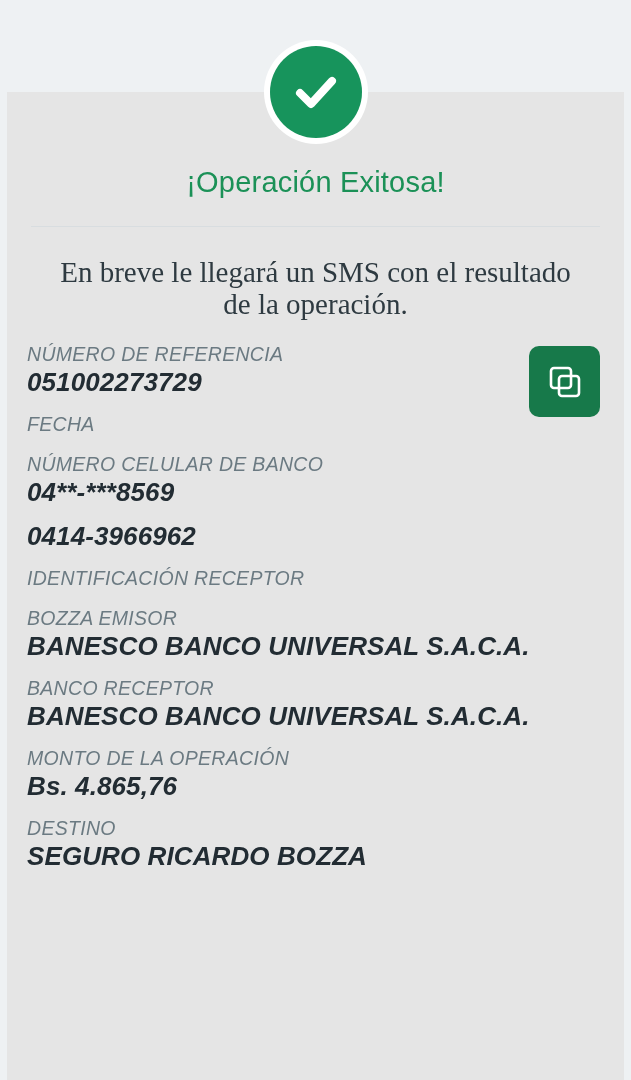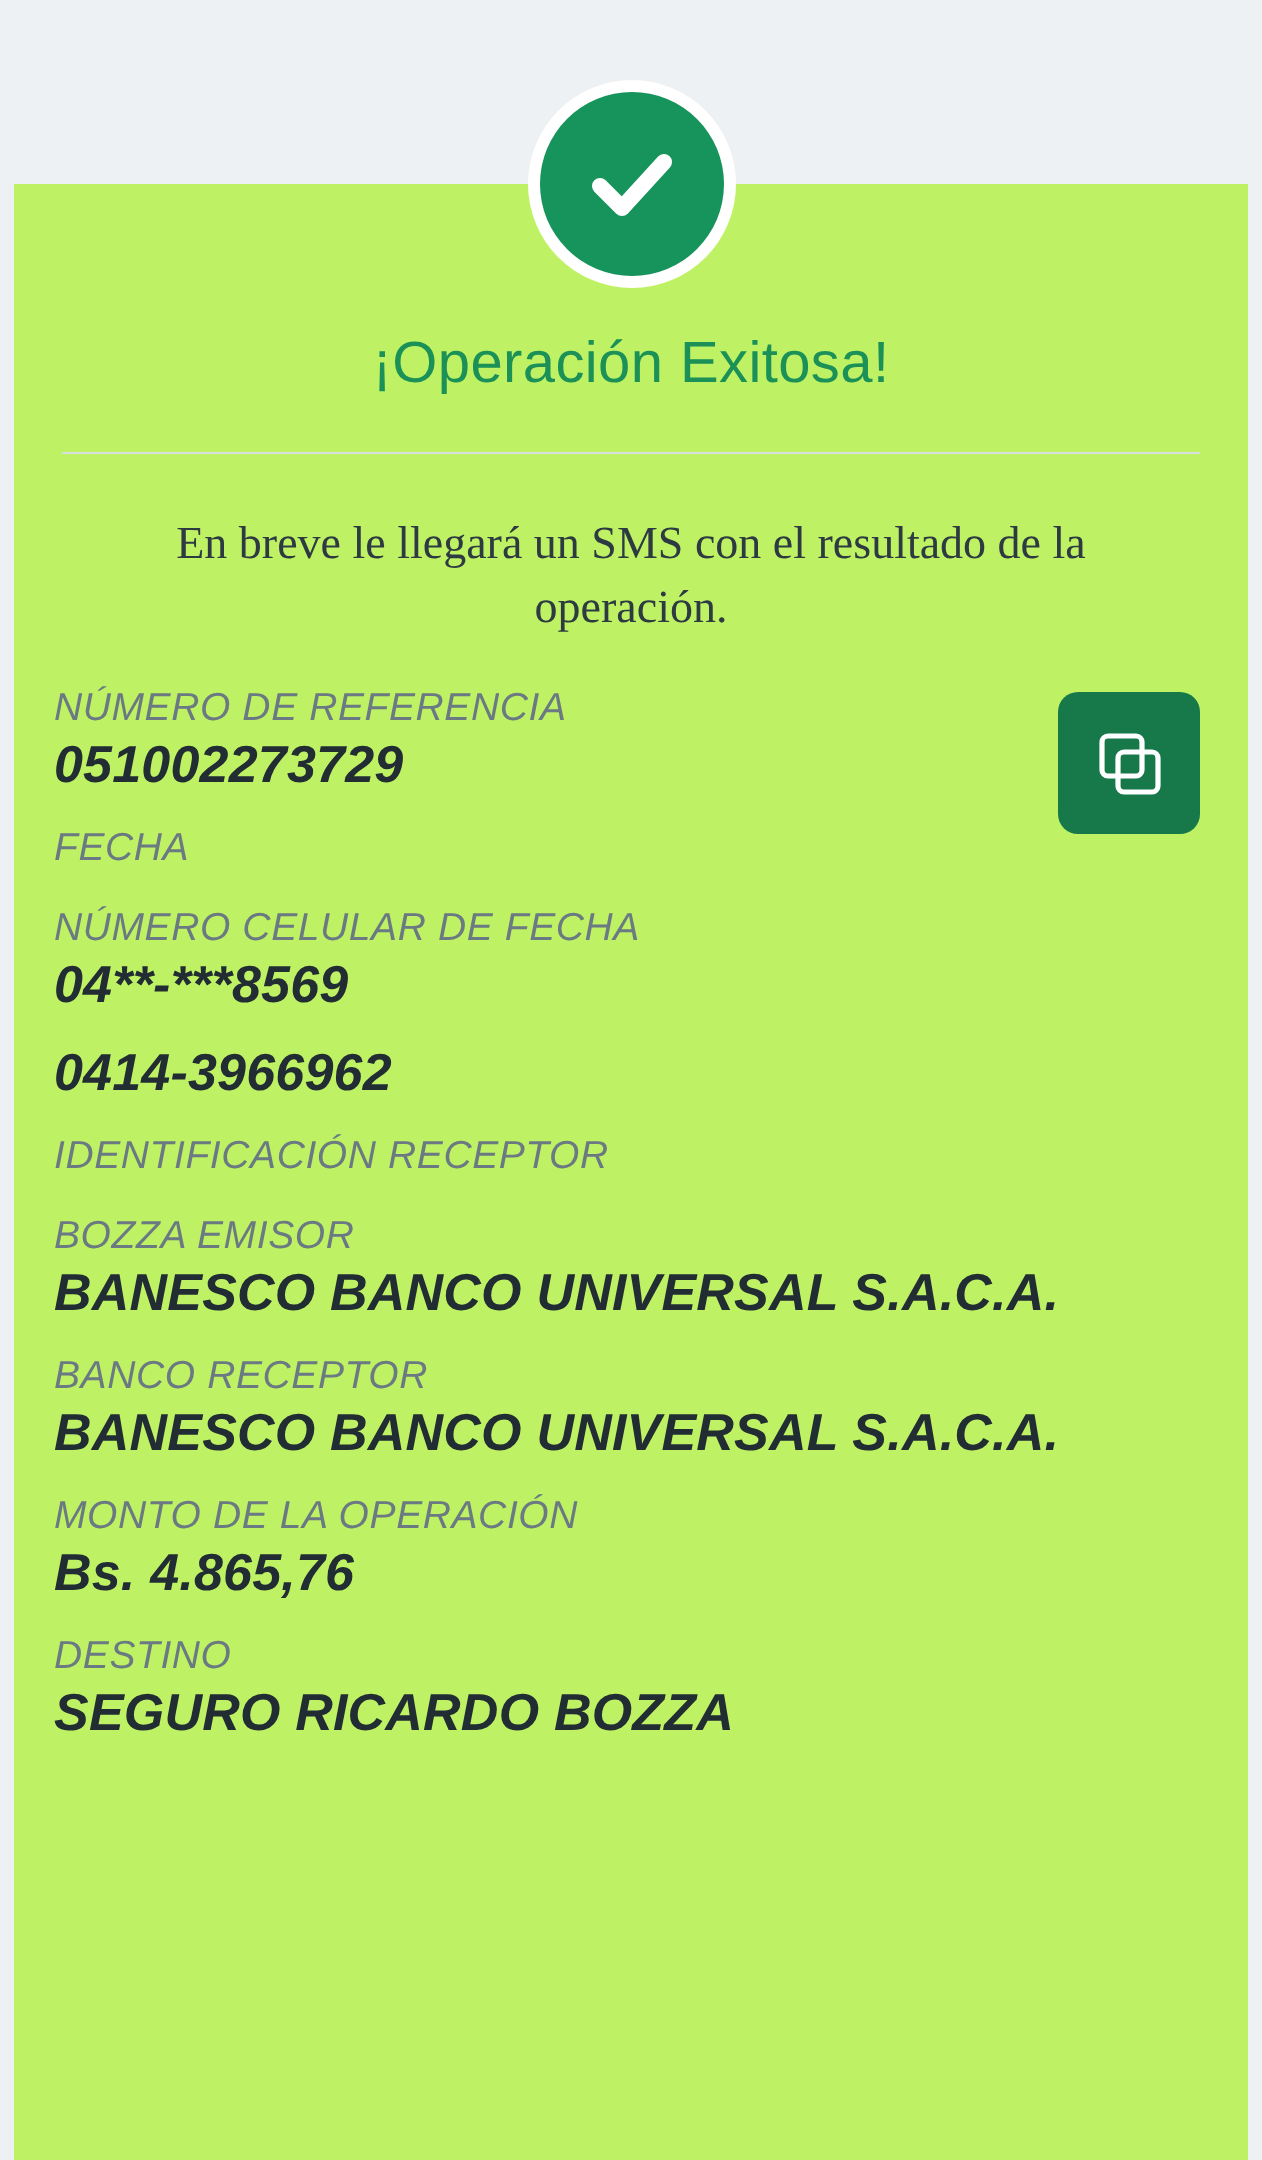--- a/index.html
+++ b/index.html
@@ -10,21 +10,21 @@
     width: 631px;
     height: 1080px;
     background: #ffffff;
     font-family: "Liberation Sans", sans-serif;
     overflow: hidden;
   }
   .screen {
     position: relative;
     width: 631px;
     height: 1080px;
-    background: #bef264;
+    background: #e5e5e5;
     box-sizing: border-box;
     overflow: hidden;
   }
   
   .top-band {
     position: absolute;
     top: 0;
     left: 0;
     width: 631px;
     height: 92px;
@@ -84,21 +84,21 @@
     height: 1px;
     background: #d8dde0;
   }
   .subtitle {
     position: absolute;
     top: 256px;
     left: 50px;
     width: 531px;
     text-align: center;
     color: #2e3a41;
-    font-size: 23px;
+    font-size: 29px;
     line-height: 32px;
     font-family: "Liberation Serif", serif;
   }
   
   .details {
     position: absolute;
     top: 342px;
     left: 27px;
     width: 480px;
   }
@@ -177,21 +177,21 @@
     <div class="field">
       <div class="field-label">NÚMERO DE REFERENCIA</div>
       <div class="field-value">051002273729</div>
     </div>
 
     <div class="field">
       <div class="field-label">FECHA</div>
     </div>
 
     <div class="field">
-      <div class="field-label">NÚMERO CELULAR DE FECHA</div>
+      <div class="field-label">NÚMERO CELULAR DE BANCO</div>
       <div class="field-value">04**-***8569</div>
     </div>
 
     <div class="field">
       <div class="field-value">0414-3966962</div>
     </div>
 
     <div class="field">
       <div class="field-label">IDENTIFICACIÓN RECEPTOR</div>
     </div>

